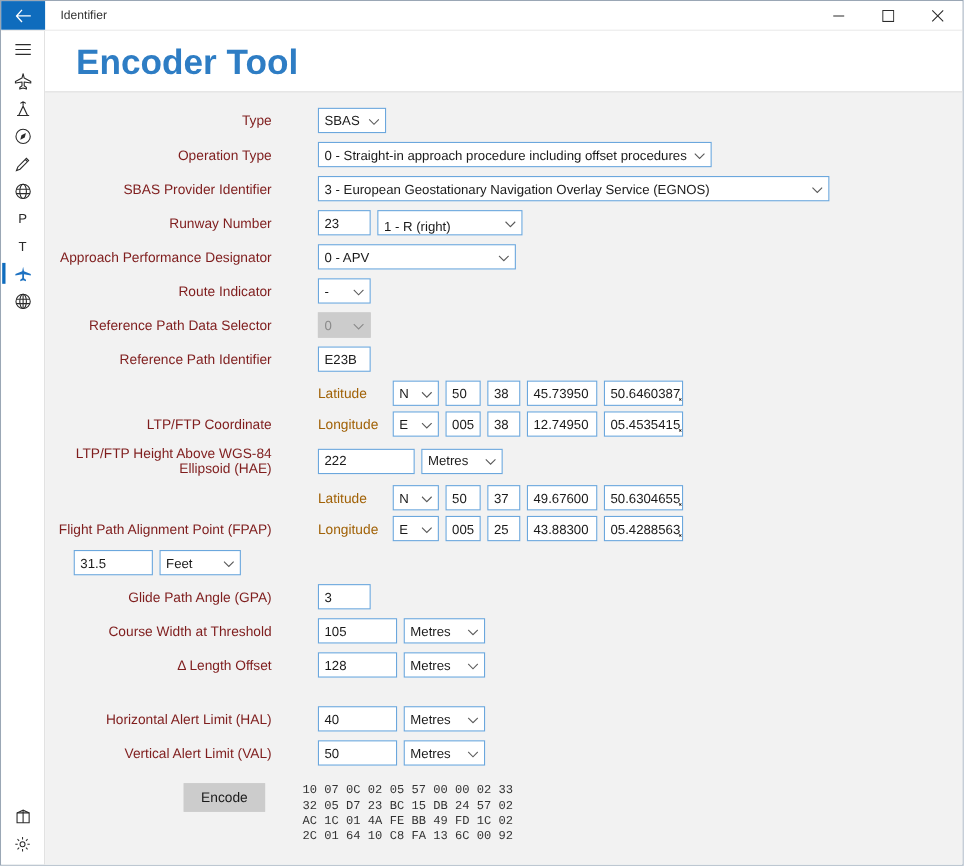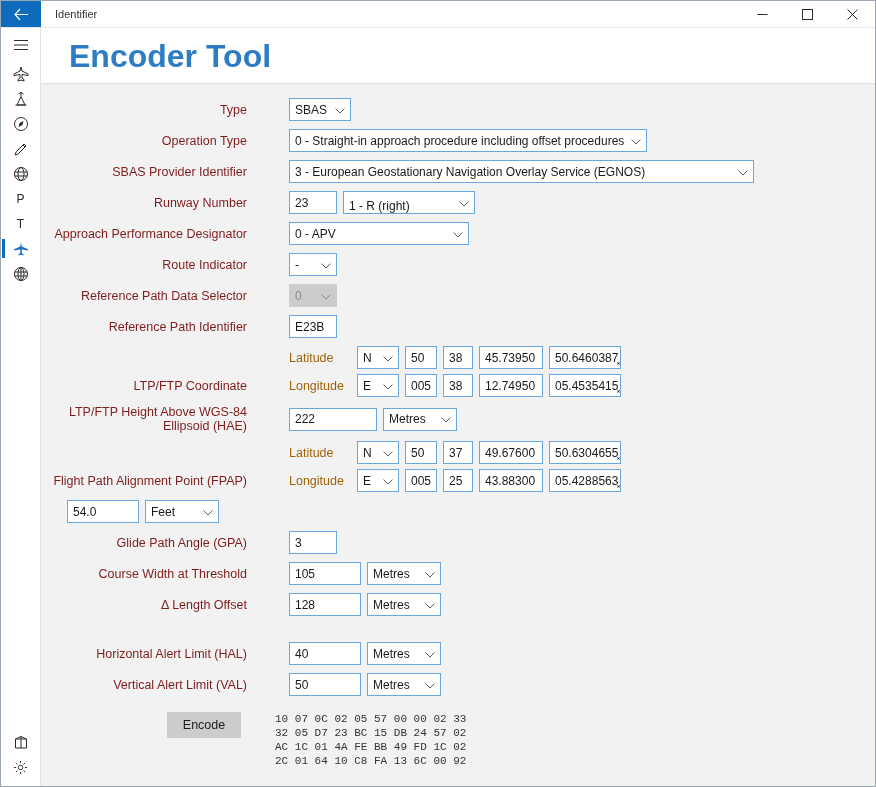--- a/index.html
+++ b/index.html
@@ -477,21 +477,21 @@
             </div>
             <div class="tb w-deg">005</div>
             <div class="tb w-min">25</div>
             <div class="tb w-sec">43.88300</div>
             <div class="tb w-dec">05.4288563͓</div>
           </div>
         </div>
 
         <div class="row">
           <div class="fields">
-            <div class="tb w-num">54.0</div>
+            <div class="tb w-num">31.5</div>
             <div class="cb w-unit">
               <span>Feet</span>
               <span class="chev">
                 <svg width="10" height="6" viewBox="0 0 10 6">
                     <path d="M0.6 0.6 L5 5 L9.4 0.6" stroke="#5a5a5a" stroke-width="1" fill="none"></path>
                   </svg>
               </span>
             </div>
           </div>
         </div>

